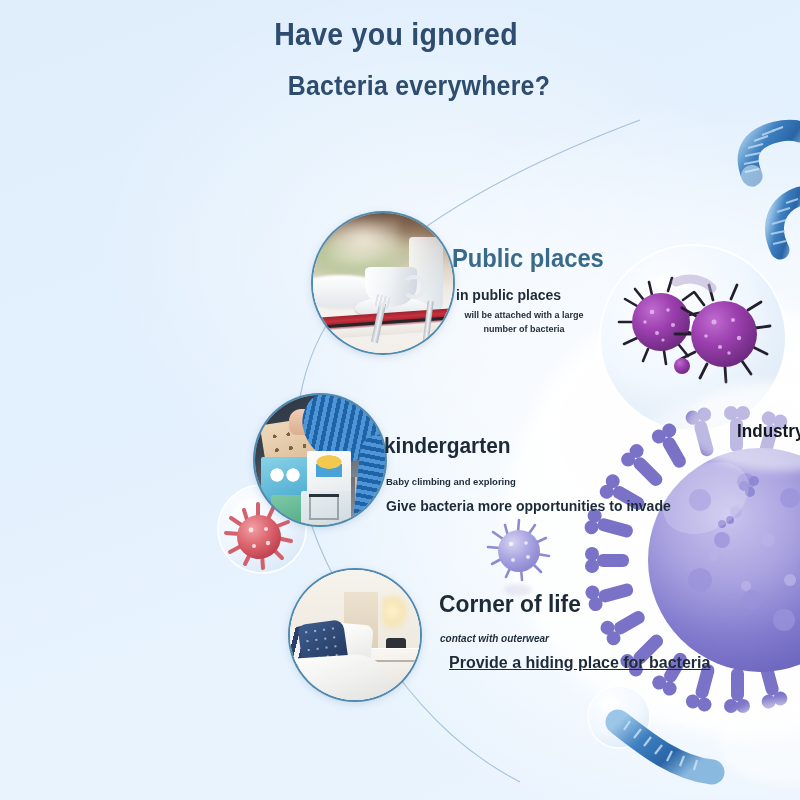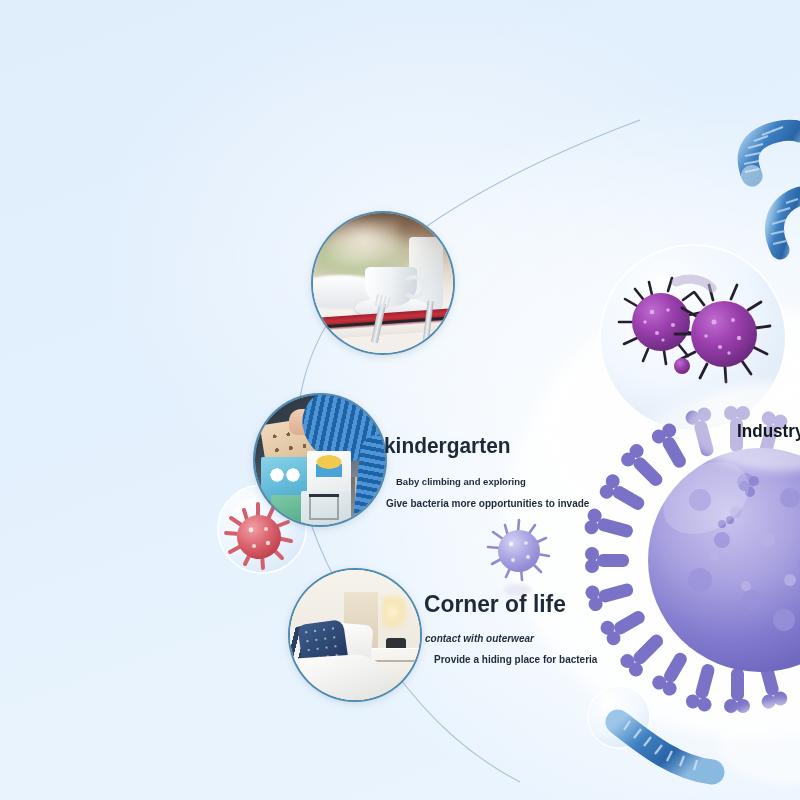--- a/index.html
+++ b/index.html
@@ -307,28 +307,28 @@
 
   
   .sec1 { left: 452px; top: 246px; }
   .sec1 .sec-title { font-size: 25px; color: #3a6a8a; }
   .sec1 .sec-sub1 { font-size: 14px; margin-top: 16px; margin-left: 4px; }
   .sec1 .sec-sub2 { font-size: 9px; margin-top: 6px; width: 140px; text-align: center; line-height: 1.5; margin-left: 2px;}
 
   
   .sec2 { left: 384px; top: 435px; }
   .sec2 .sec-title { font-size: 22px; color: #1d2a38; }
-  .sec2 .sec-sub1 { font-size: 9.5px; margin-top: 19px; margin-left: 12px; }
-  .sec2 .sec-sub2 { font-size: 10px; margin-top: 11px; margin-left: 2px; white-space: nowrap; }
-
-  
-  .sec3 { left: 424px; top: 592px; }
+  .sec2 .sec-sub1 { font-size: 9.5px; margin-top: 19px; margin-left: 2px; }
+  .sec2 .sec-sub2 { font-size: 14px; margin-top: 11px; margin-left: 2px; white-space: nowrap; }
+
+  
+  .sec3 { left: 439px; top: 592px; }
   .sec3 .sec-title { font-size: 24px; color: #1d2a38; }
   .sec3 .sec-sub1 { font-size: 10px; margin-top: 17px; margin-left: 1px; font-style: italic; }
-  .sec3 .sec-sub2 { font-size: 10px; margin-top: 10px; margin-left: 10px; white-space: nowrap; }
+  .sec3 .sec-sub2 { font-size: 16px; margin-top: 10px; margin-left: 10px; white-space: nowrap; text-decoration: underline; }
 
   
   .industry-label {
     position: absolute;
     left: 737px;
     top: 421px;
     font-size: 18px;
     font-weight: bold;
     color: #111820;
     transform: scaleX(0.95);
@@ -673,20 +673,24 @@
           <path d="M 680 766 l 4 -10"></path>
         <path d="M 694 770 l 3 -10"></path>
       </g>
       <ellipse cx="611" cy="706" rx="11" ry="6" fill="url(#glassSheen)" opacity="0.9" transform="rotate(-30 611 706)"></ellipse>
     </g>
 
     <ellipse cx="788" cy="742" rx="70" ry="42" fill="#ffffff" opacity="0.55" filter="url(#soft4)"></ellipse>
     <ellipse cx="781" cy="427" rx="96" ry="44" fill="#ffffff" opacity="0.5" filter="url(#soft4)"></ellipse>
   </svg>
 
+  <div class="title-block">
+    <div class="title-line1">Have you ignored</div>
+    <div class="title-line2">Bacteria everywhere?</div>
+  </div>
 
   <div class="photo-circle ph1">
     <div class="photo-inner ph1-bg">
       <div class="blurfood"></div>
       <div class="blurfood2"></div>
       <div class="plate"></div>
       <div class="glass"></div>
       <div class="saucer"></div>
       <div class="cup"></div>
       <div class="mat"></div>
@@ -717,20 +721,25 @@
       <div class="lamp"></div>
       <div class="nsobj"></div>
       <div class="nightstand"></div>
       <div class="pillow-chev"></div>
       <div class="pillow-white"></div>
       <div class="pillow-navy"></div>
       <div class="duvet"></div>
     </div>
   </div>
 
+  <div class="sec sec1">
+    <div class="sec-title">Public places</div>
+    <div class="sec-sub1">in public places</div>
+    <div class="sec-sub2">will be attached with a large number of bacteria</div>
+  </div>
 
   <div class="sec sec2">
     <div class="sec-title">kindergarten</div>
     <div class="sec-sub1">Baby climbing and exploring</div>
     <div class="sec-sub2">Give bacteria more opportunities to invade</div>
   </div>
 
   <div class="sec sec3">
     <div class="sec-title">Corner of life</div>
     <div class="sec-sub1">contact with outerwear</div>

